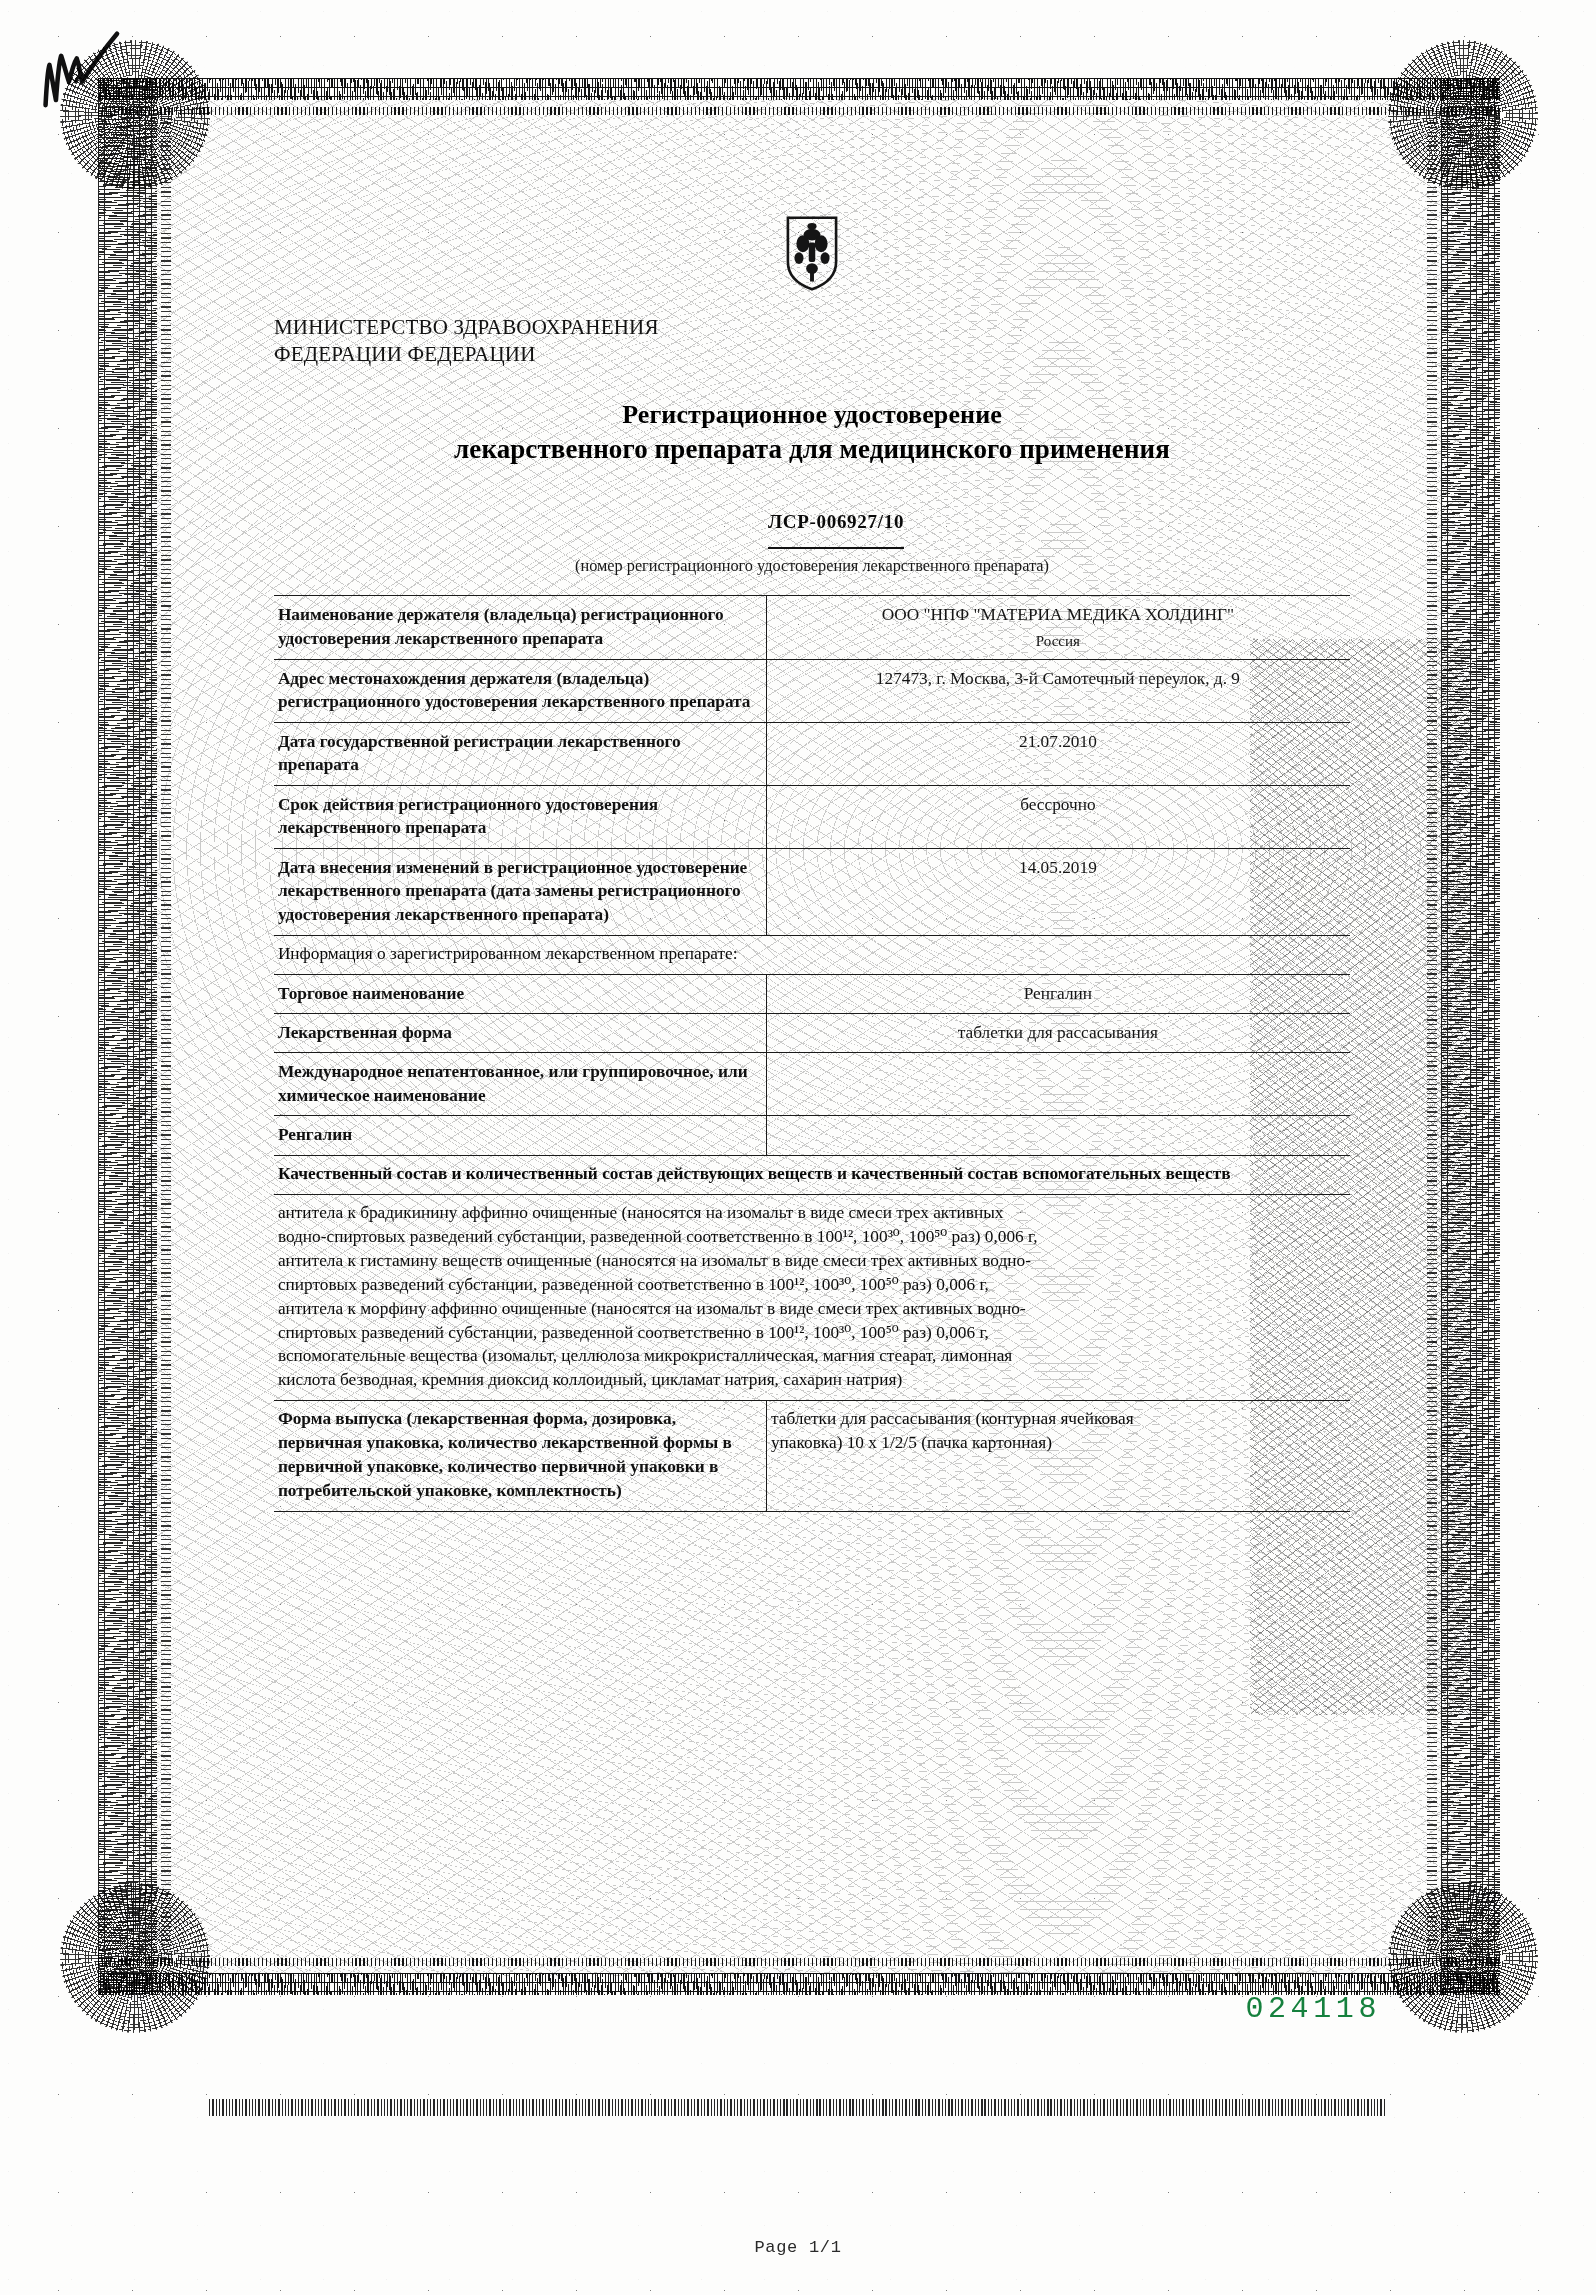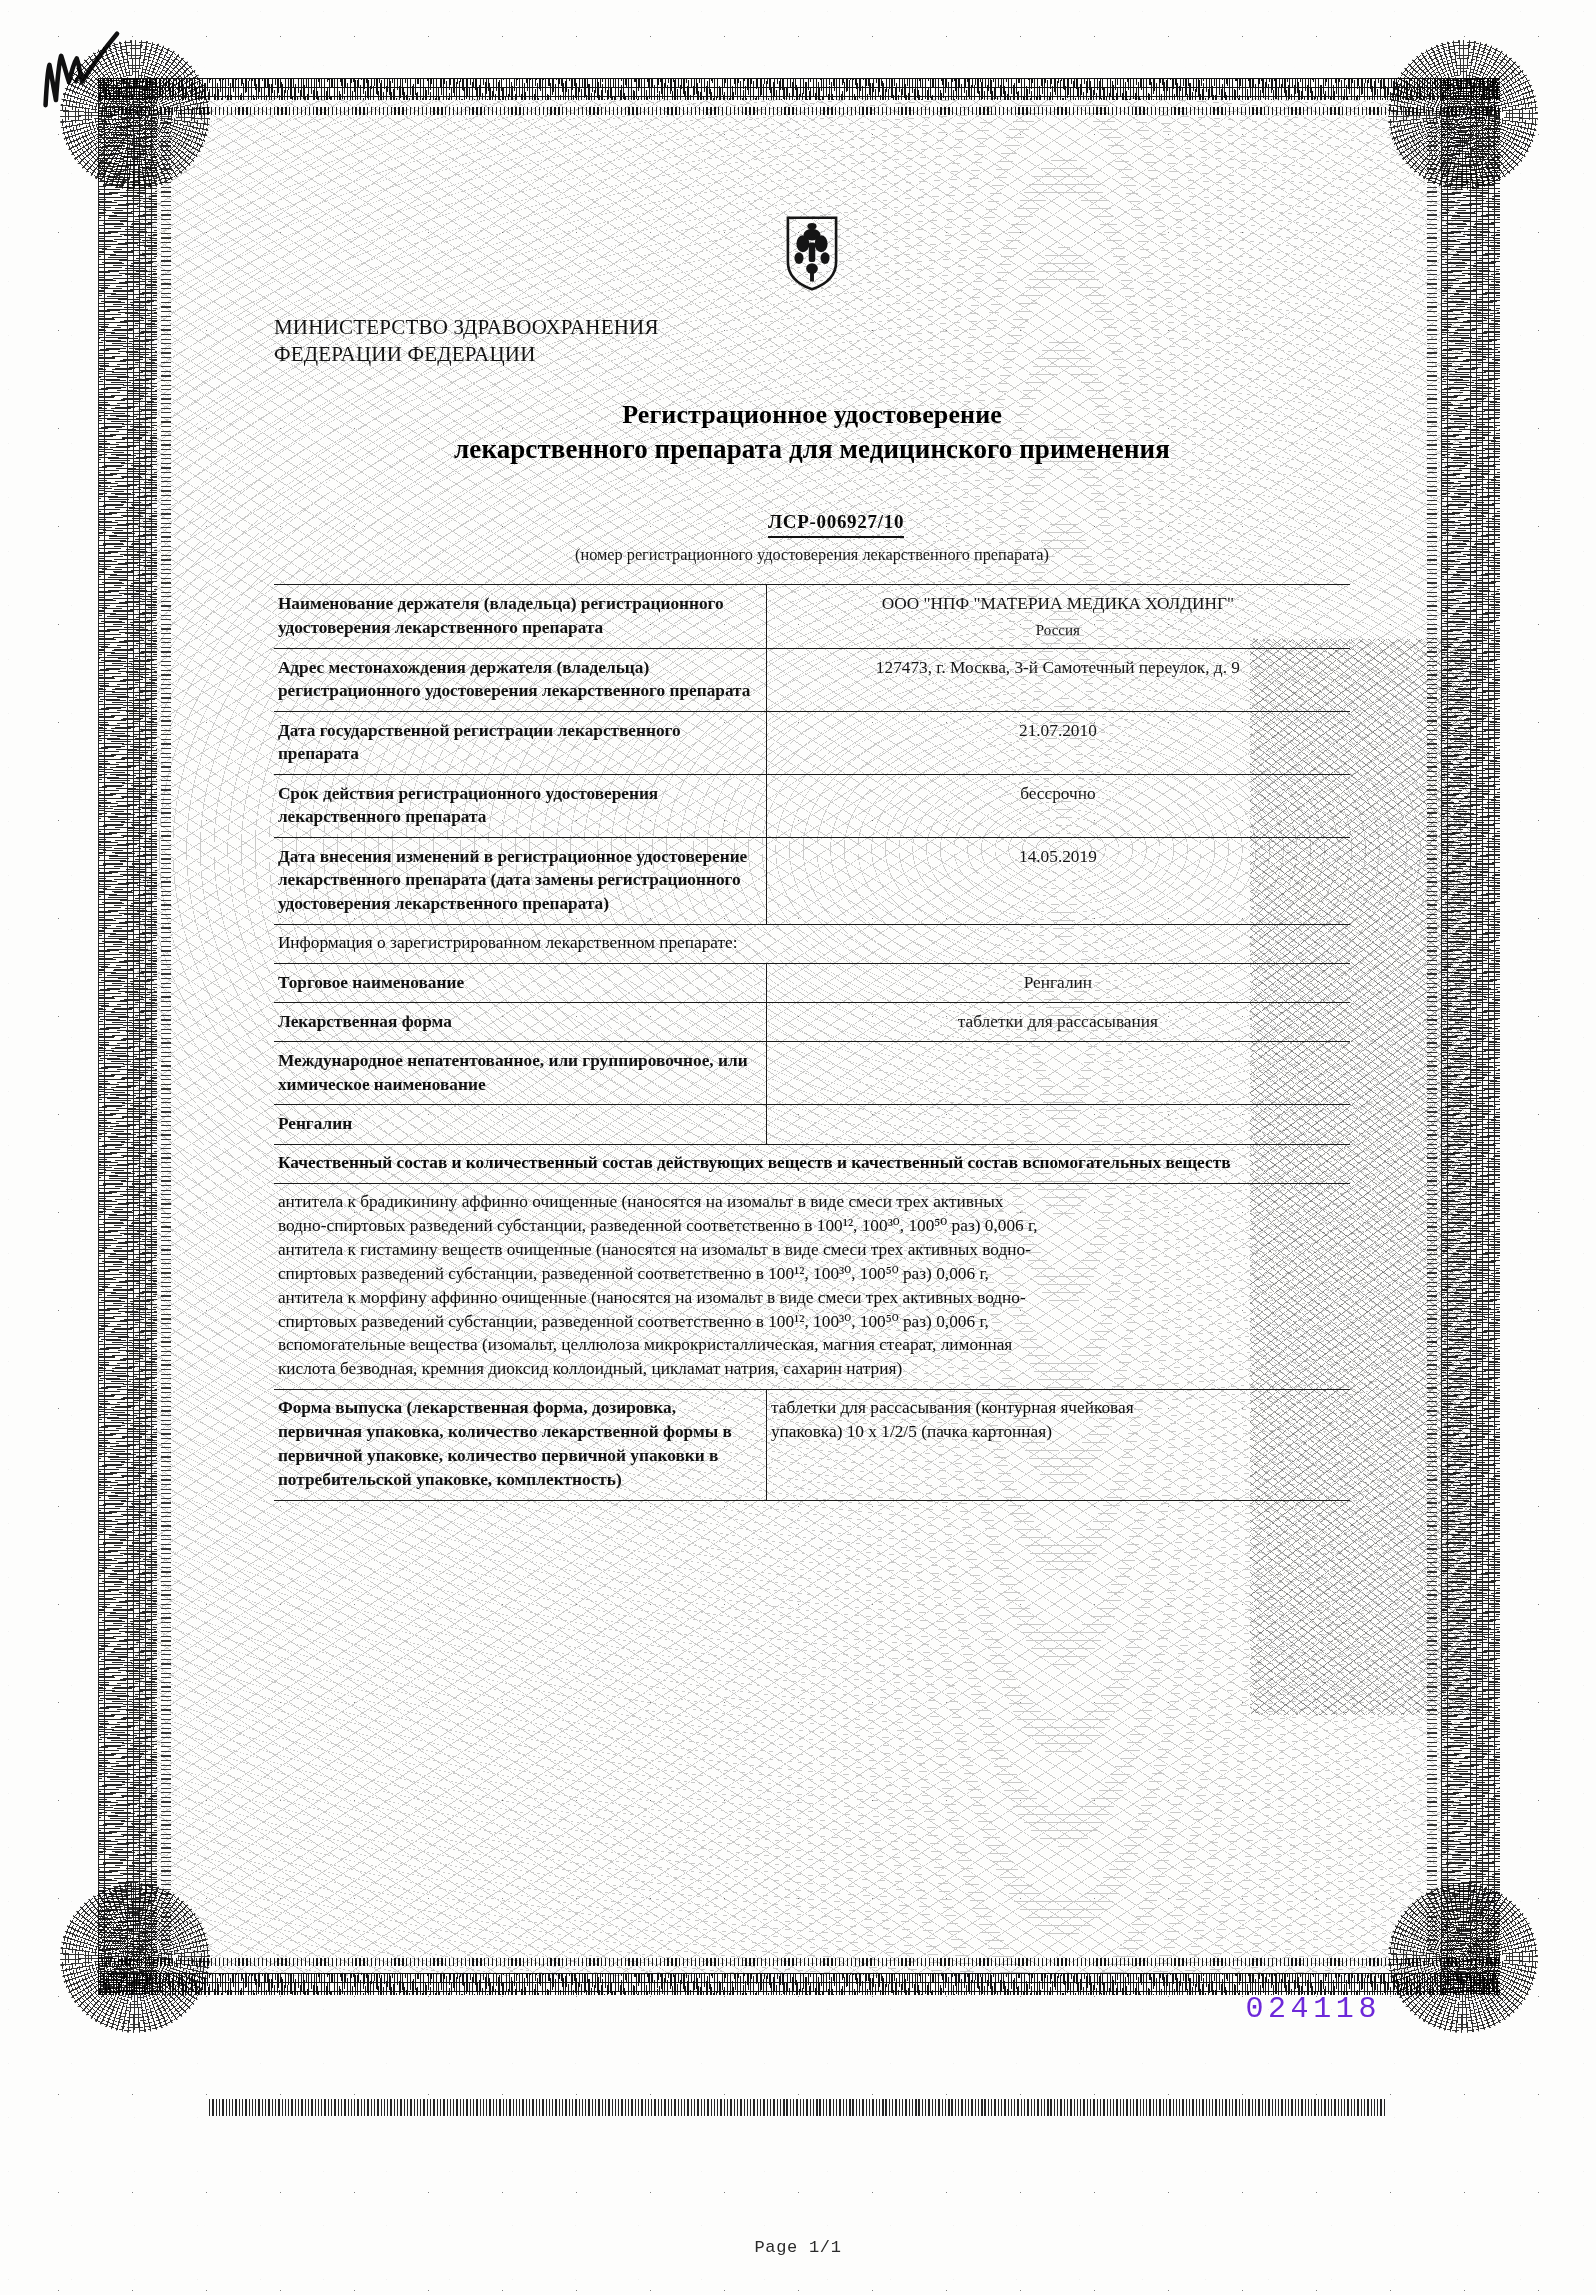--- a/index.html
+++ b/index.html
@@ -124,21 +124,21 @@
   }
   .doc-title{
     text-align:center;font-weight:bold;margin-top:30px;
     font-size:26px;line-height:1.33;letter-spacing:0.1px;color:#000000;
   }
   .doc-title .line2{font-size:27px;}
 
   #regno-wrap{text-align:center;margin-top:43px;}
   .regno{
     display:inline-block;font-weight:bold;font-size:19px;letter-spacing:0.7px;
-    border-bottom:2px solid #111;padding-bottom:3px;margin-left:48px;
+    border-bottom:2px solid #111;padding-bottom:14px;margin-left:48px;
   }
   .regno-caption{
     text-align:center;font-size:16.3px;margin-top:6.5px;color:#161616;
   }
 
   
   table#reg-table{
     width:100%;border-collapse:collapse;margin-top:19.6px;
     table-layout:fixed;
   }
@@ -158,21 +158,21 @@
   td.section{
     text-align:left;font-weight:normal;font-size:17.3px;padding:7.8px 5.2px;
   }
   td.val-left{text-align:left;border-left:1.3px solid #1a1a1a;padding-top:7.8px;}
   .val-sub{display:block;font-size:15px;margin-top:3.9px;}
 
   
   #serial{
     position:absolute;right:215px;top:1992px;
     font-family:"Liberation Mono","DejaVu Sans Mono",monospace;
-    font-size:30px;letter-spacing:4.6px;color:#6d28d9;
+    font-size:30px;letter-spacing:4.6px;color:#15803d;
   }
 
   
   #microtext{
     position:absolute;left:209px;right:209px;top:2099px;height:17px;
     background-image:repeating-linear-gradient(90deg,#000 0 1.3px,transparent 1.3px 3.3px);
     opacity:.85;
   }
 
   

